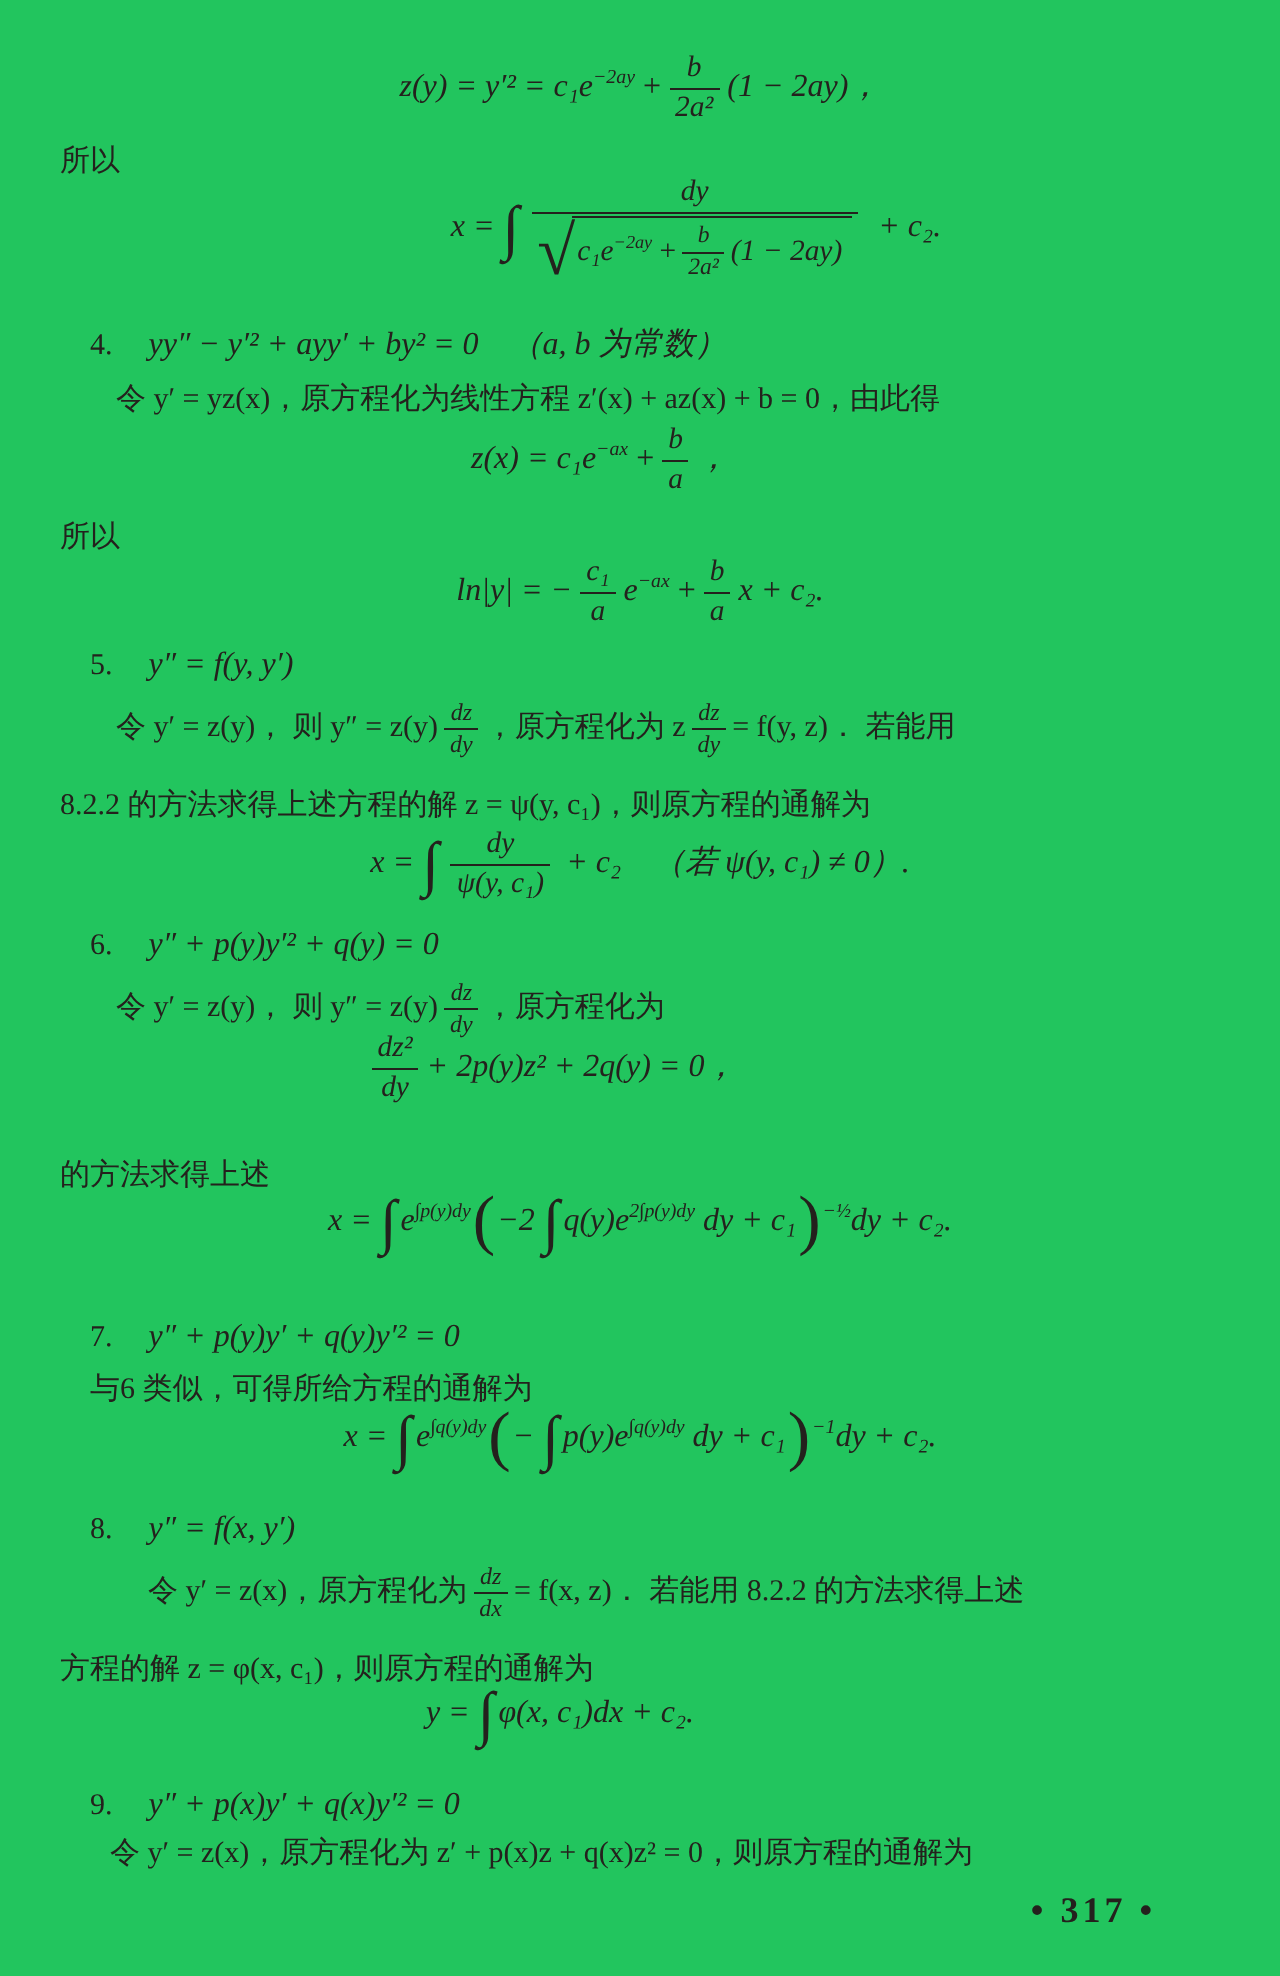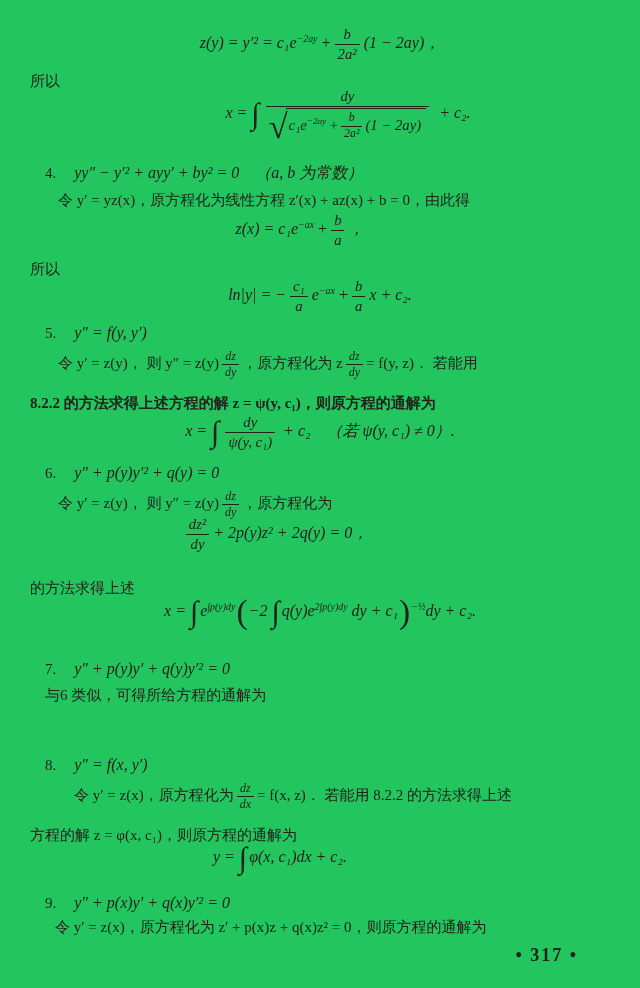--- a/index.html
+++ b/index.html
@@ -97,21 +97,21 @@
   </div>
   <div class="abs txt" style="top:350px;left:58px;">
     <span>令 y′ = z(y)， 则 y″ = z(y)</span><span class="frac small math">
         <span class="num">dz</span>
         <span class="den">dy</span>
       </span><span>，原方程化为 z</span><span class="frac small math">
         <span class="num">dz</span>
         <span class="den">dy</span>
       </span><span>= f(y, z)． 若能用</span>
   </div>
-  <div class="abs" style="top:392px;left:30px;font-weight:bold;">
+  <div class="abs" style="top:392px;left:30px;">
     <span>8.2.2 的方法求得上述方程的解 z = ψ(y, c₁)，则原方程的通解为</span>
   </div>
   <div class="abs center math" style="top:414px;">
     <span class="txt"><span>x =</span><span class="int">∫</span><span class="frac">
           <span class="num">dy</span>
           <span class="den">ψ(y, c₁)</span>
         </span><span style="margin-left:4px;">+ c₂　（若 ψ(y, c₁) ≠ 0）.</span></span>
   </div>
 
   <div class="abs" style="top:462px;left:45px;">
@@ -136,20 +136,24 @@
     <span class="txt"><span>x =</span><span class="int">∫</span><span>e</span><sup>∫p(y)dy</sup><span class="bigp">(</span><span>−2</span><span class="int">∫</span><span>q(y)e</span><sup>2∫p(y)dy</sup>
     <span>dy + c₁</span><span class="bigp">)</span><sup>−½</sup><span>dy + c₂.</span></span>
   </div>
 
   <div class="abs" style="top:658px;left:45px;">
     <span class="item-num">7.</span><span class="math">y″ + p(y)y′ + q(y)y′² = 0</span>
   </div>
   <div class="abs" style="top:684px;left:45px;">
     <span>与6 类似，可得所给方程的通解为</span>
   </div>
+  <div class="abs center math" style="top:708px;">
+    <span class="txt"><span>x =</span><span class="int">∫</span><span>e</span><sup>∫q(y)dy</sup><span class="bigp">(</span><span>−</span><span class="int">∫</span><span>p(y)e</span><sup>∫q(y)dy</sup>
+    <span>dy + c₁</span><span class="bigp">)</span><sup>−1</sup><span>dy + c₂.</span></span>
+  </div>
 
   <div class="abs" style="top:754px;left:45px;text-align:right;">
     <span class="item-num">8.</span><span class="math">y″ = f(x, y′)</span>
   </div>
   <div class="abs txt" style="top:782px;left:58px;margin-left:16px;">
     <span>令 y′ = z(x)，原方程化为</span><span class="frac small math">
         <span class="num">dz</span>
         <span class="den">dx</span>
       </span><span>= f(x, z)． 若能用 8.2.2 的方法求得上述</span>
   </div>

